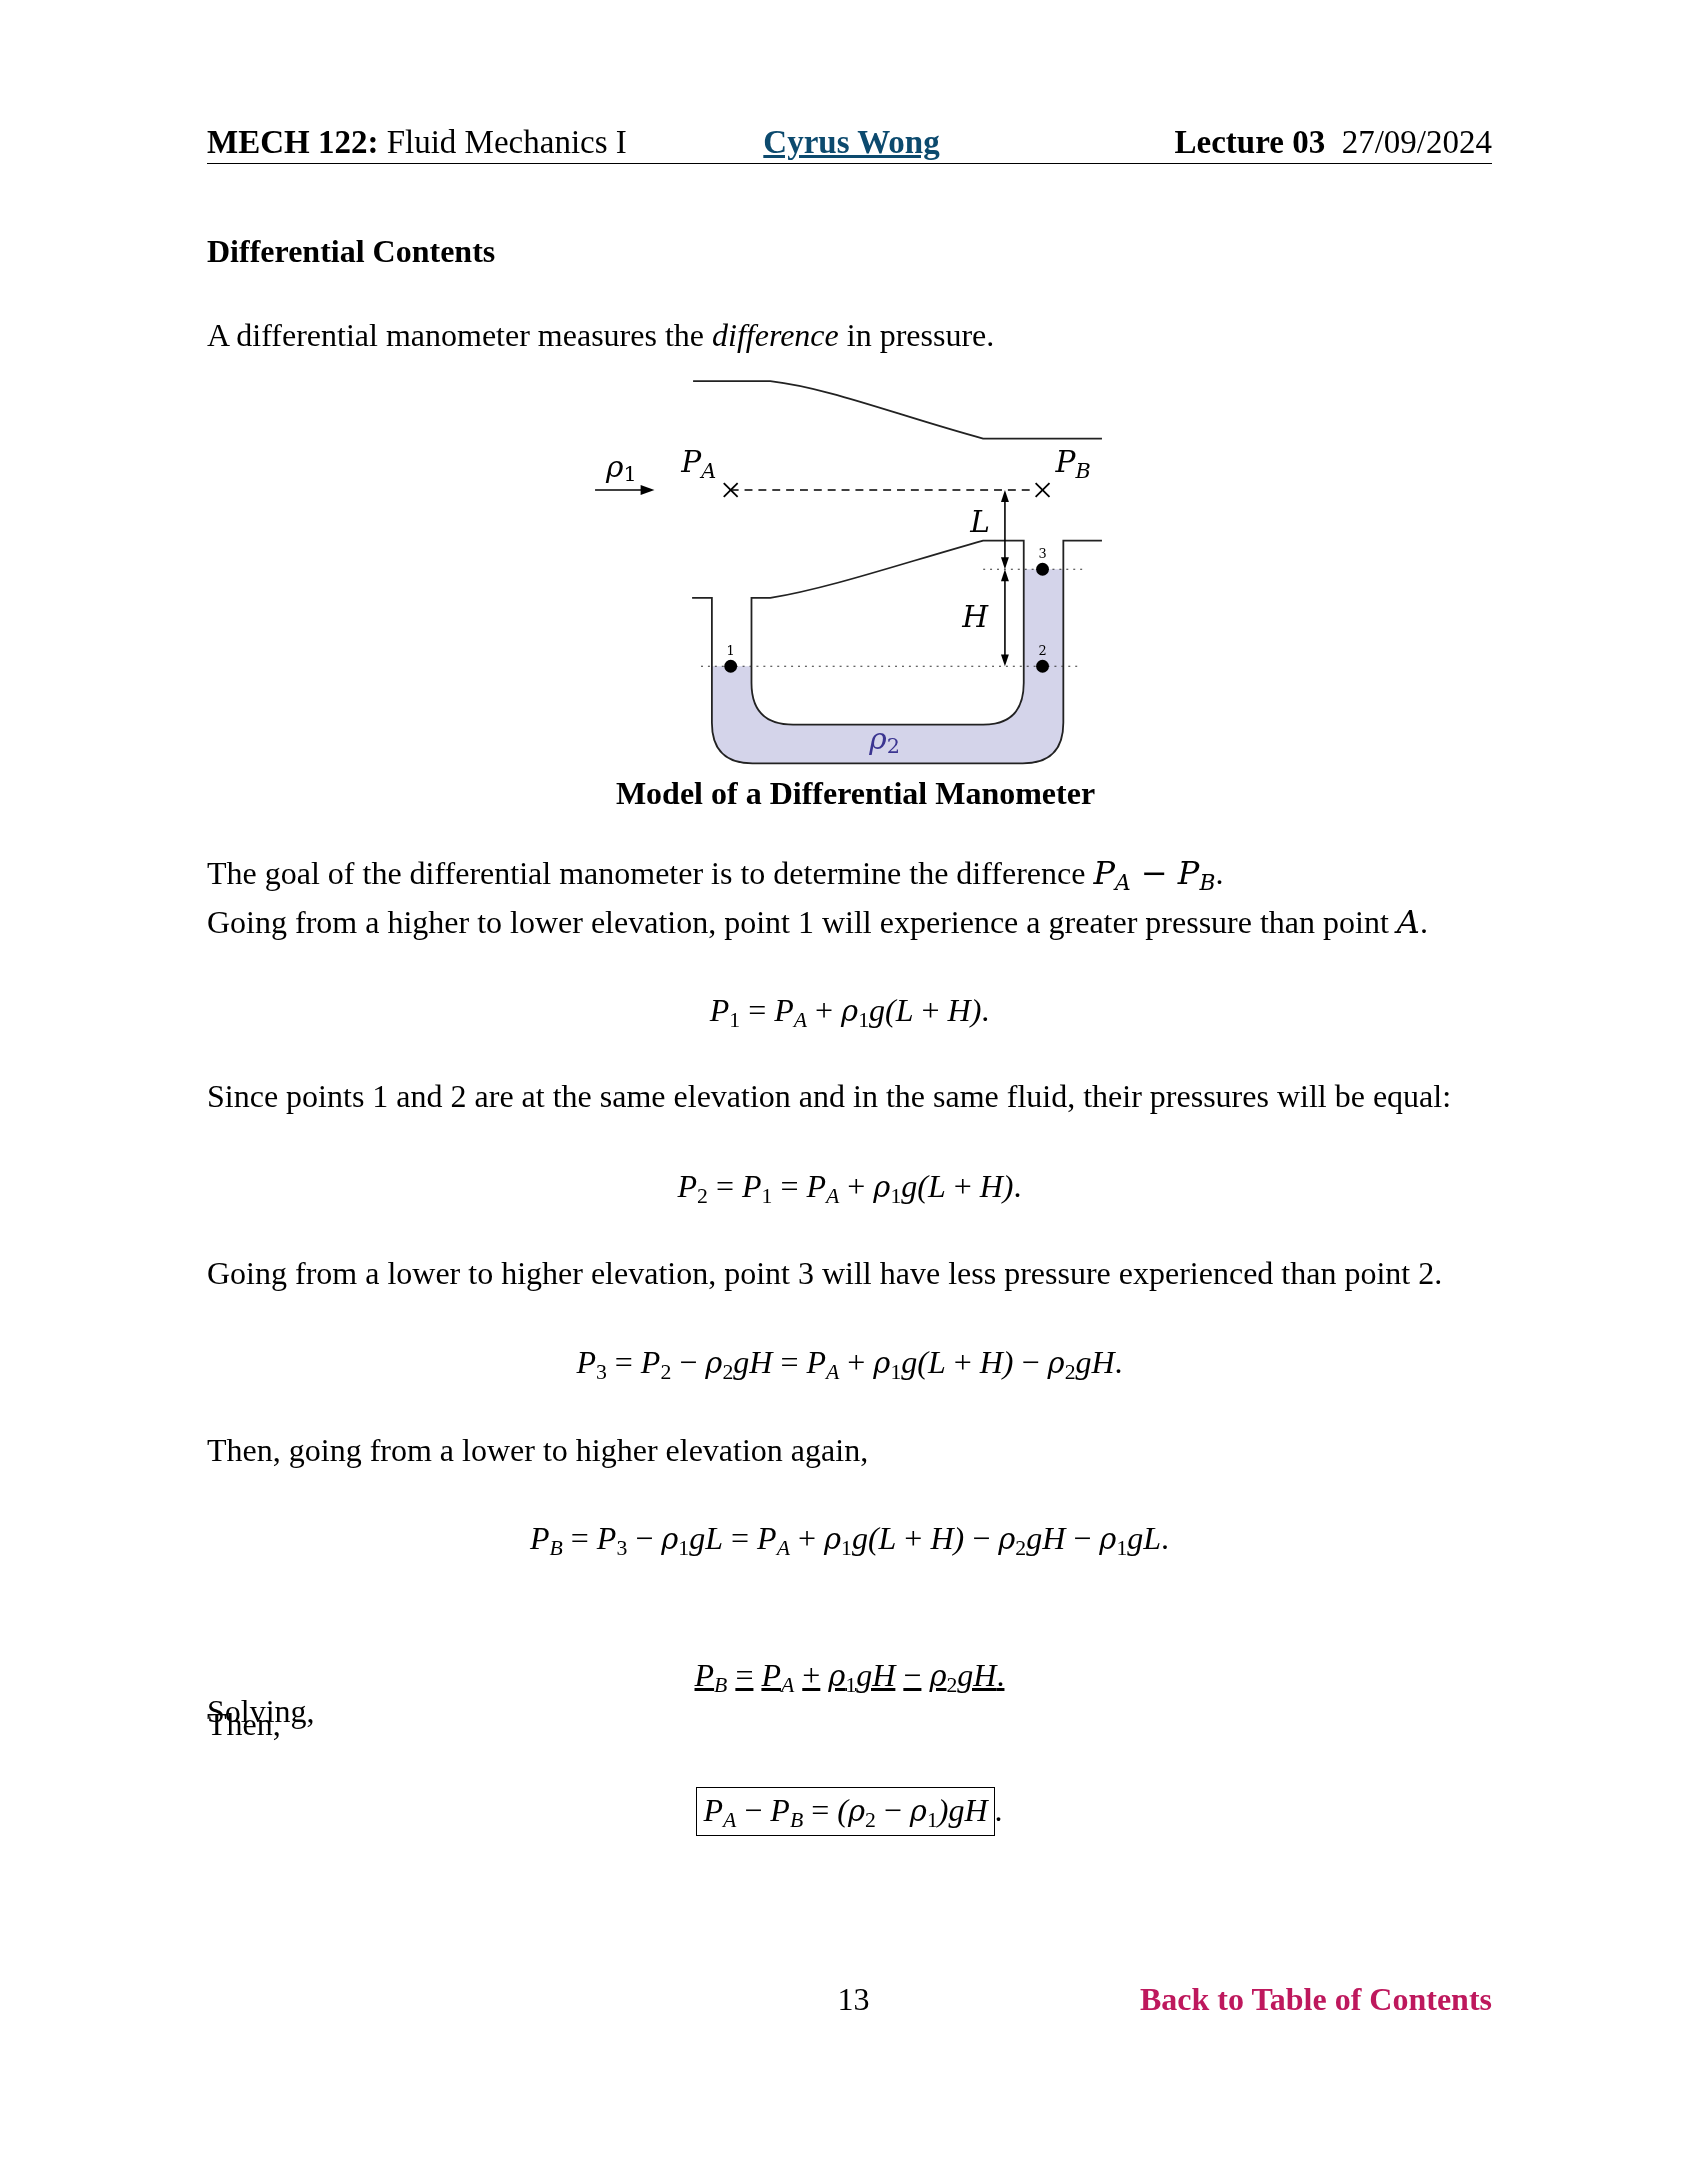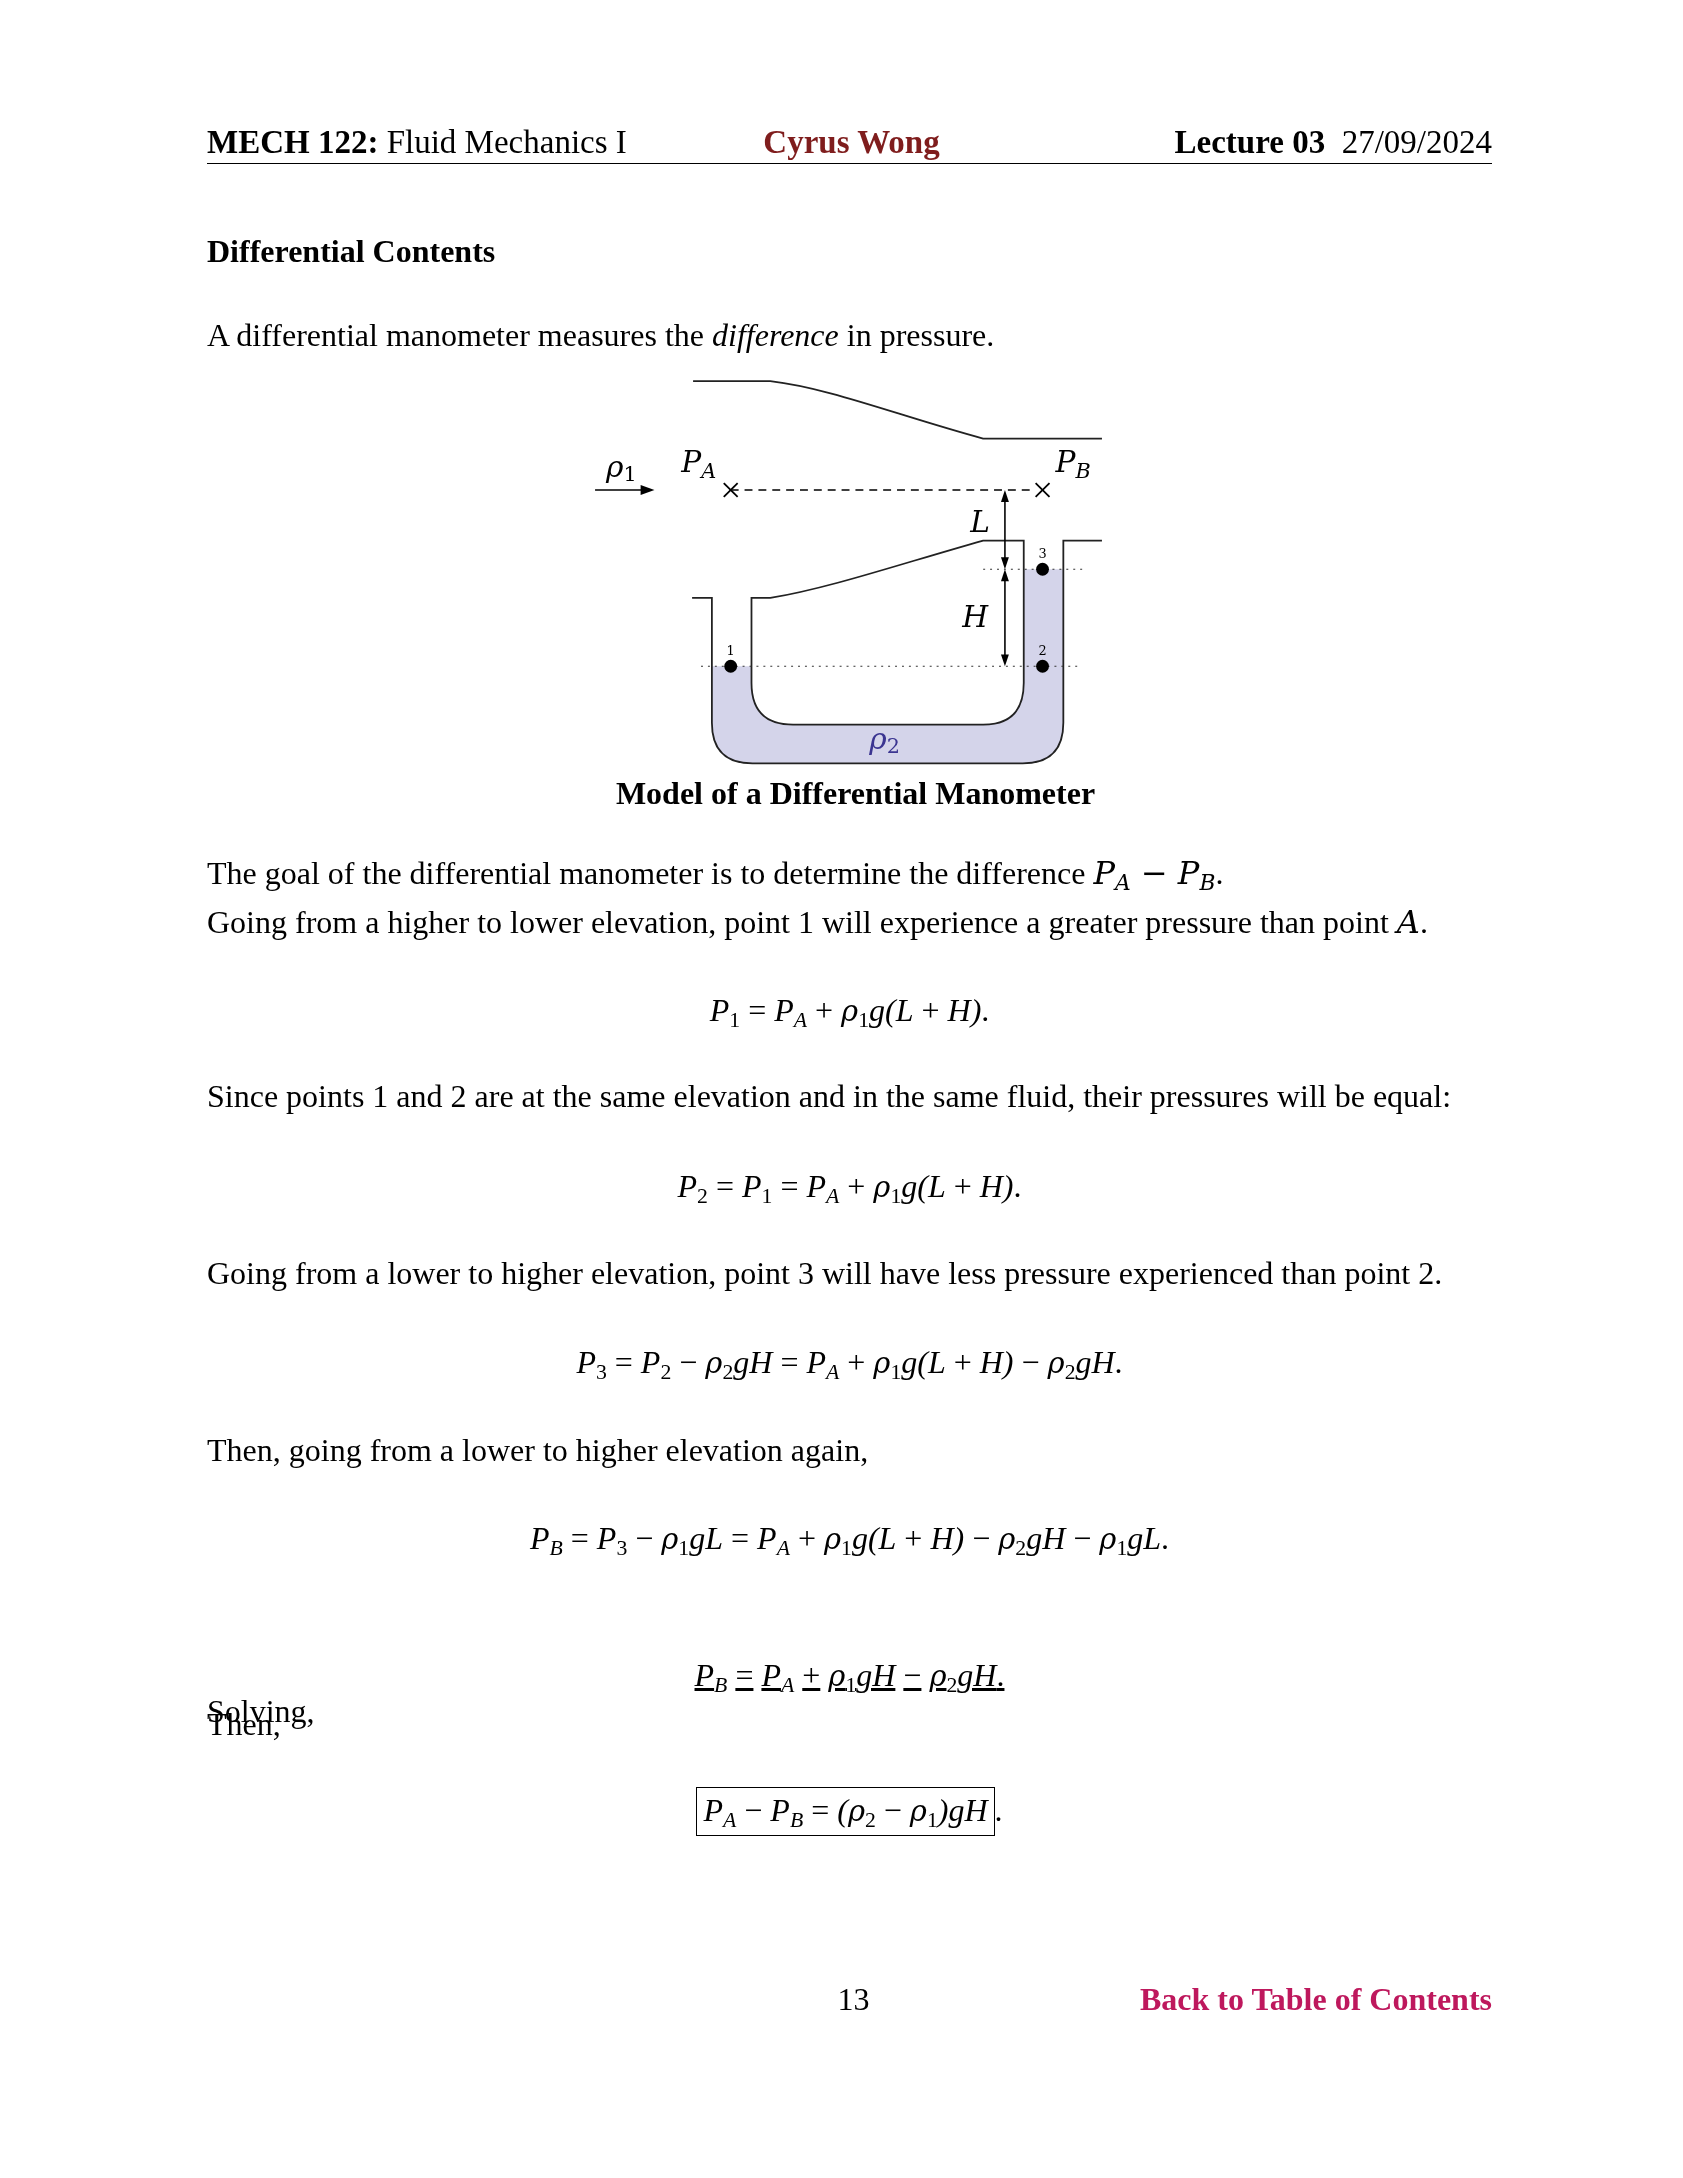--- a/index.html
+++ b/index.html
@@ -26,22 +26,23 @@
       left: 199px;
       top: 117px;
       width: 1285px;
       height: 50px;
       font-size: 33px;
       line-height: 50px;
     }
     .header .left { position: absolute; left: 0; top: 0; }
     .header .center {
       position: absolute; left: 0; right: 0; top: 0;
-      text-align: center; font-weight: bold; color: #7f1d1d;
+      text-align: center; font-weight: bold; color: #0c4a6e;
       padding-left: 4px;
+      text-decoration: underline;
     }
     .header .right { position: absolute; right: 0; top: 0; }
     .header b { font-weight: bold; }
     .header-rule {
       position: absolute;
       left: 199px; top: 163px;
       width: 1285px; height: 0;
       border-top: 1.6px solid #000;
     }
 

